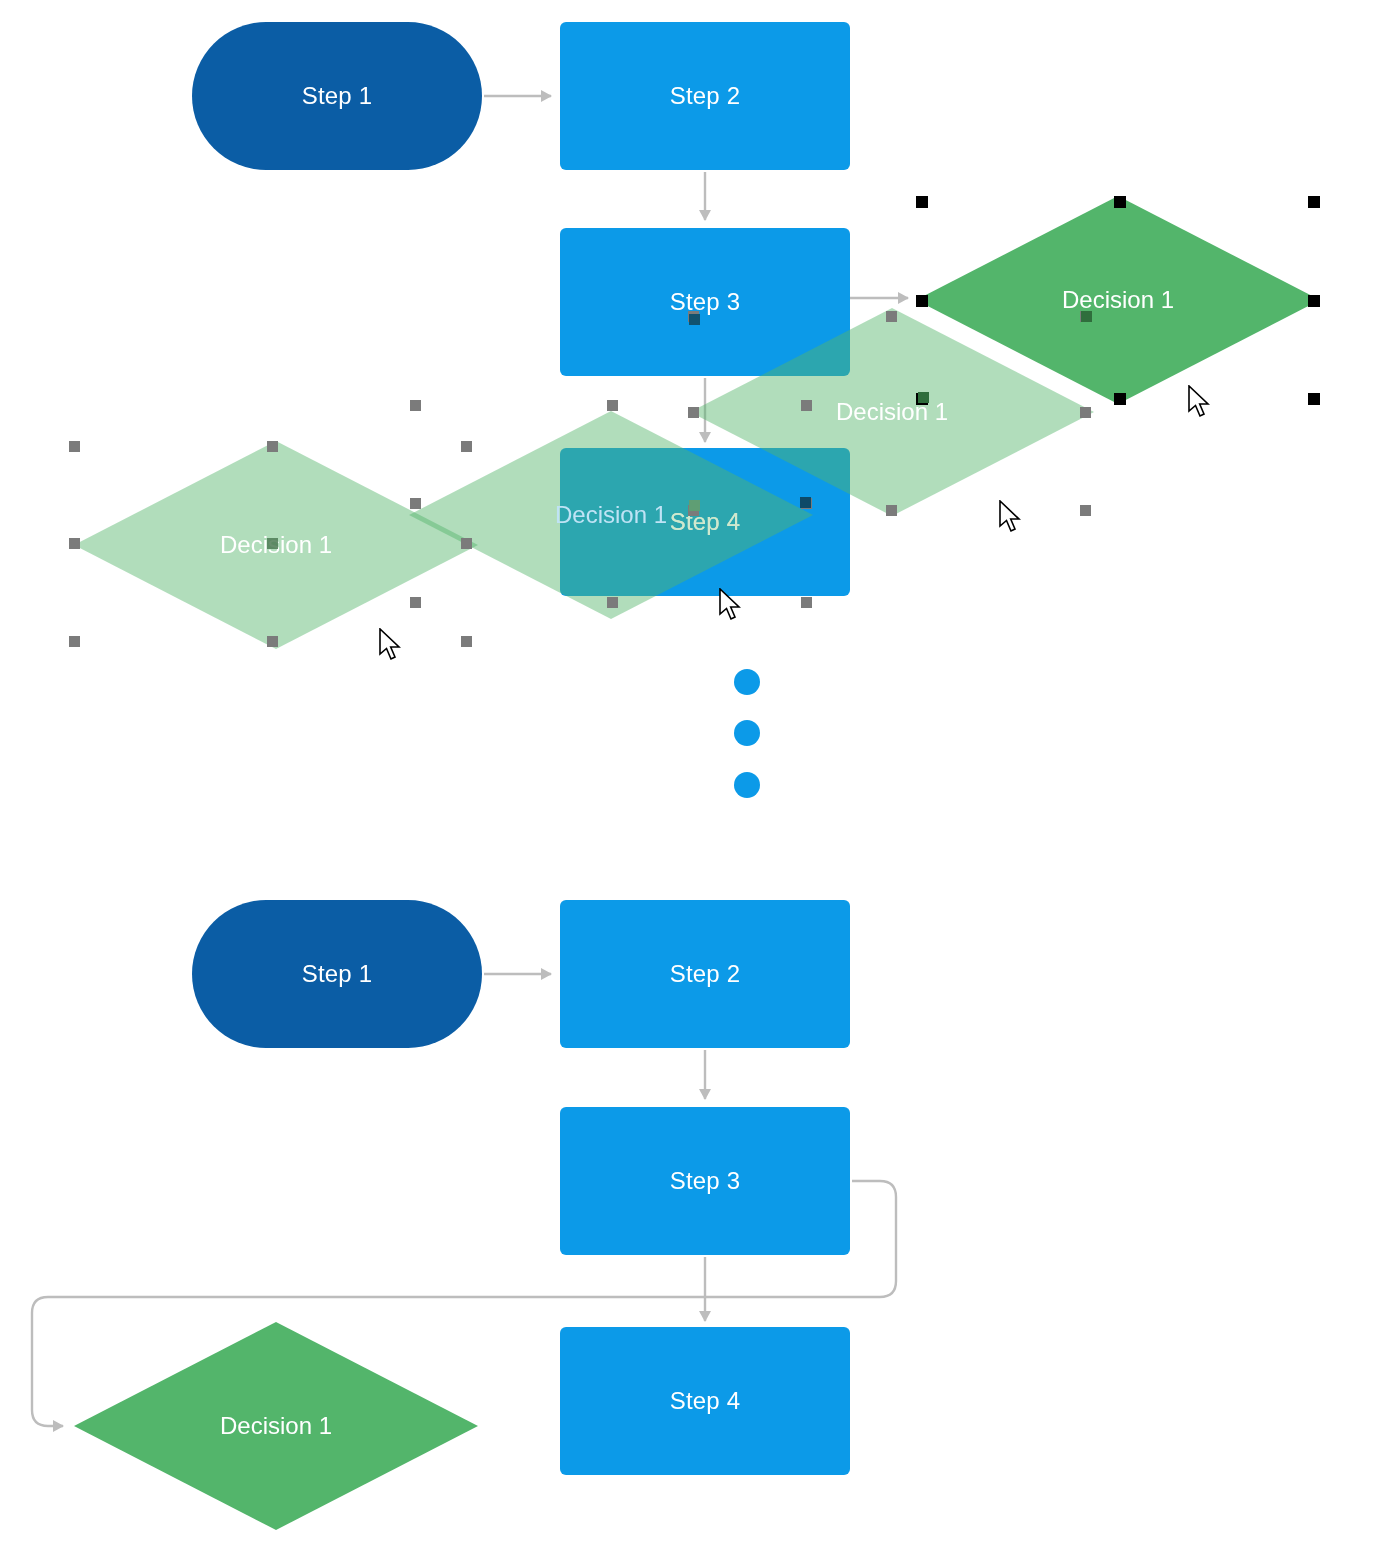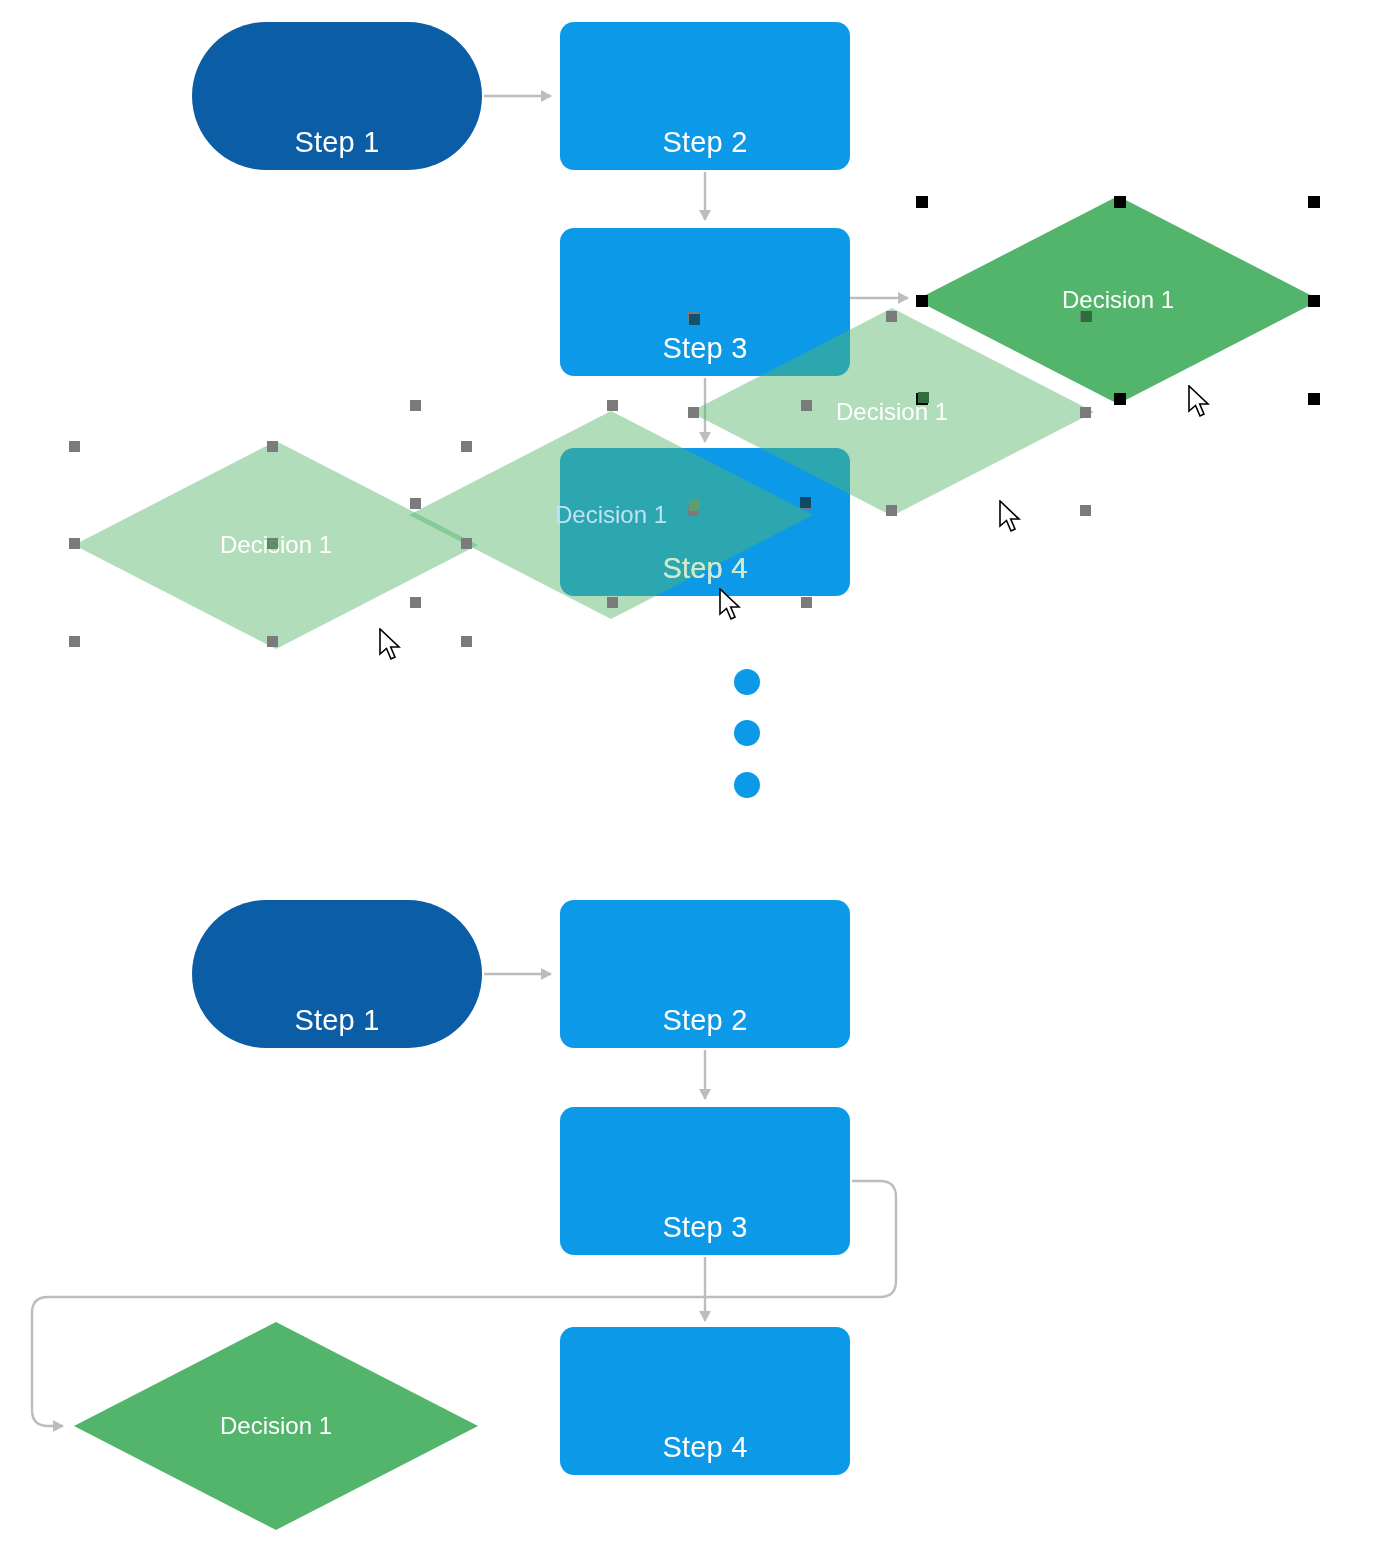--- a/index.html
+++ b/index.html
@@ -22,32 +22,31 @@
   }
   .node-label {
     position: absolute;
     left: 0; top: 0;
     width: 100%;
     height: 100%;
     display: flex;
     align-items: center;
     justify-content: center;
     color: #ffffff;
-    font-size: 29px;
+    font-size: 24px;
     font-family: "Liberation Sans", sans-serif;
     letter-spacing: 0.2px;
     pointer-events: none;
     white-space: nowrap;
-    margin-top: 46px;
   }
   .shape {
     position: absolute;
   }
   .rbox {
-    border-radius: 14px;
+    border-radius: 6px;
   }
   .terminal {
     border-radius: 80px;
   }
   .handle {
     position: absolute;
     width: 11px;
     height: 11px;
   }
   .handle.black { background: #000000; width: 12px; height: 12px; }

